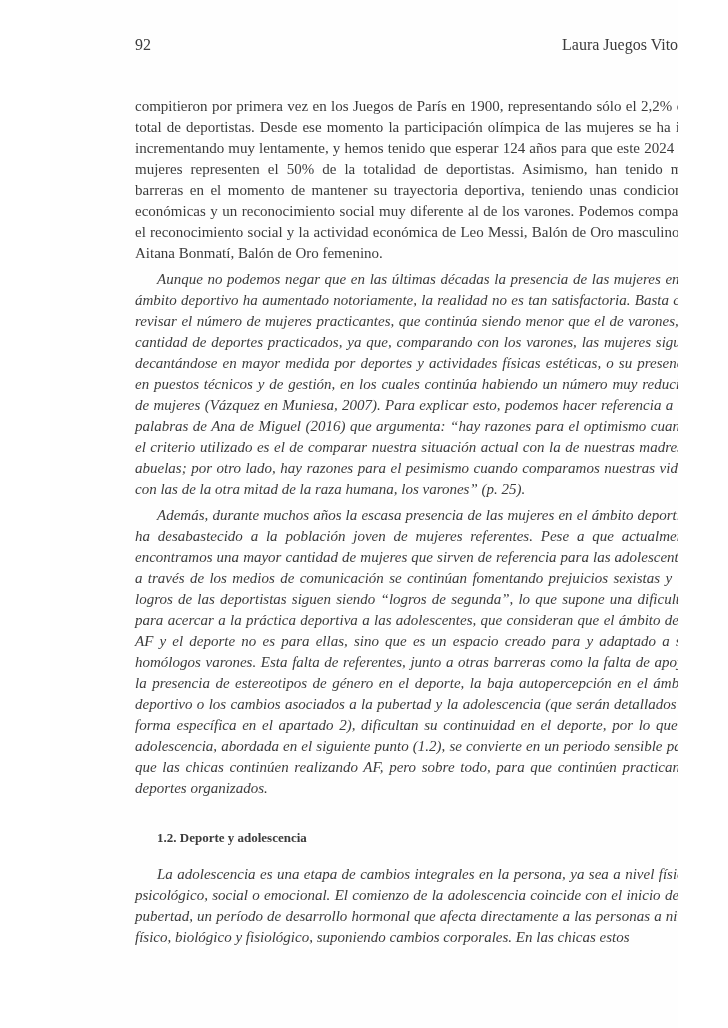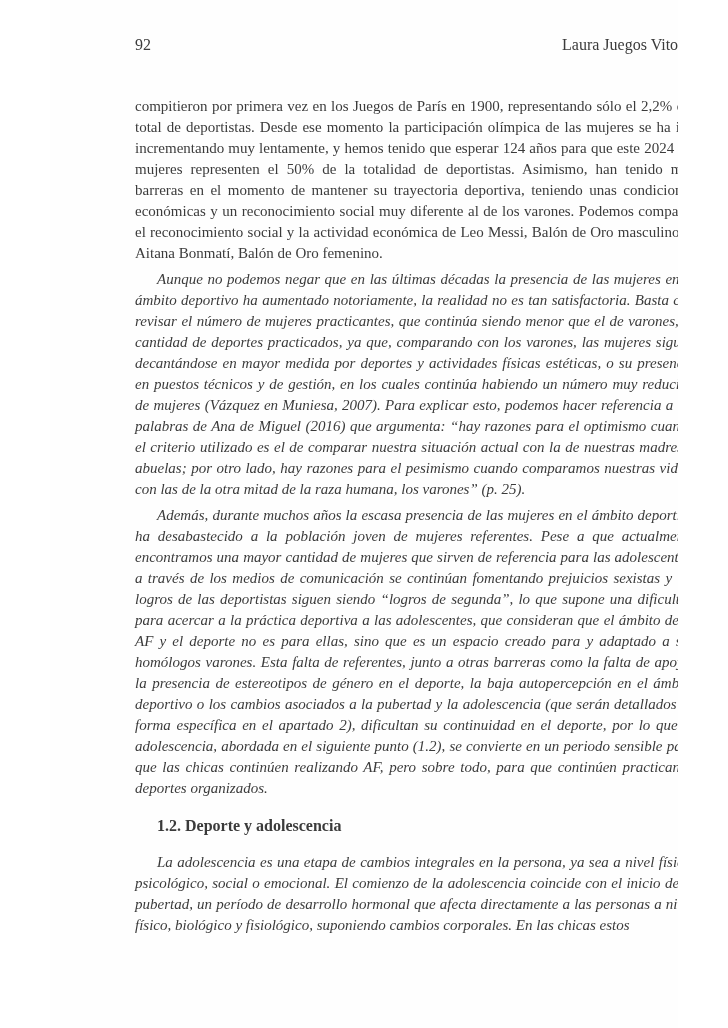--- a/index.html
+++ b/index.html
@@ -37,23 +37,23 @@
     line-height: 21px;
     text-align: justify;
     hyphens: auto;
     -webkit-hyphens: auto;
   }
   .body-text p.indent {
     text-indent: 22px;
     font-style: italic;
   }
   .section-heading {
-    font-size: 16px;
+    font-size: 13px;
     font-weight: bold;
-    margin: 16px 0 16px 22px;
+    margin: 28px 0 16px 22px;
     line-height: 21px;
   }
 </style>
 </head>
 <body>
 
 <div class="page">
   <div class="content">
 
     <div class="running-head">

